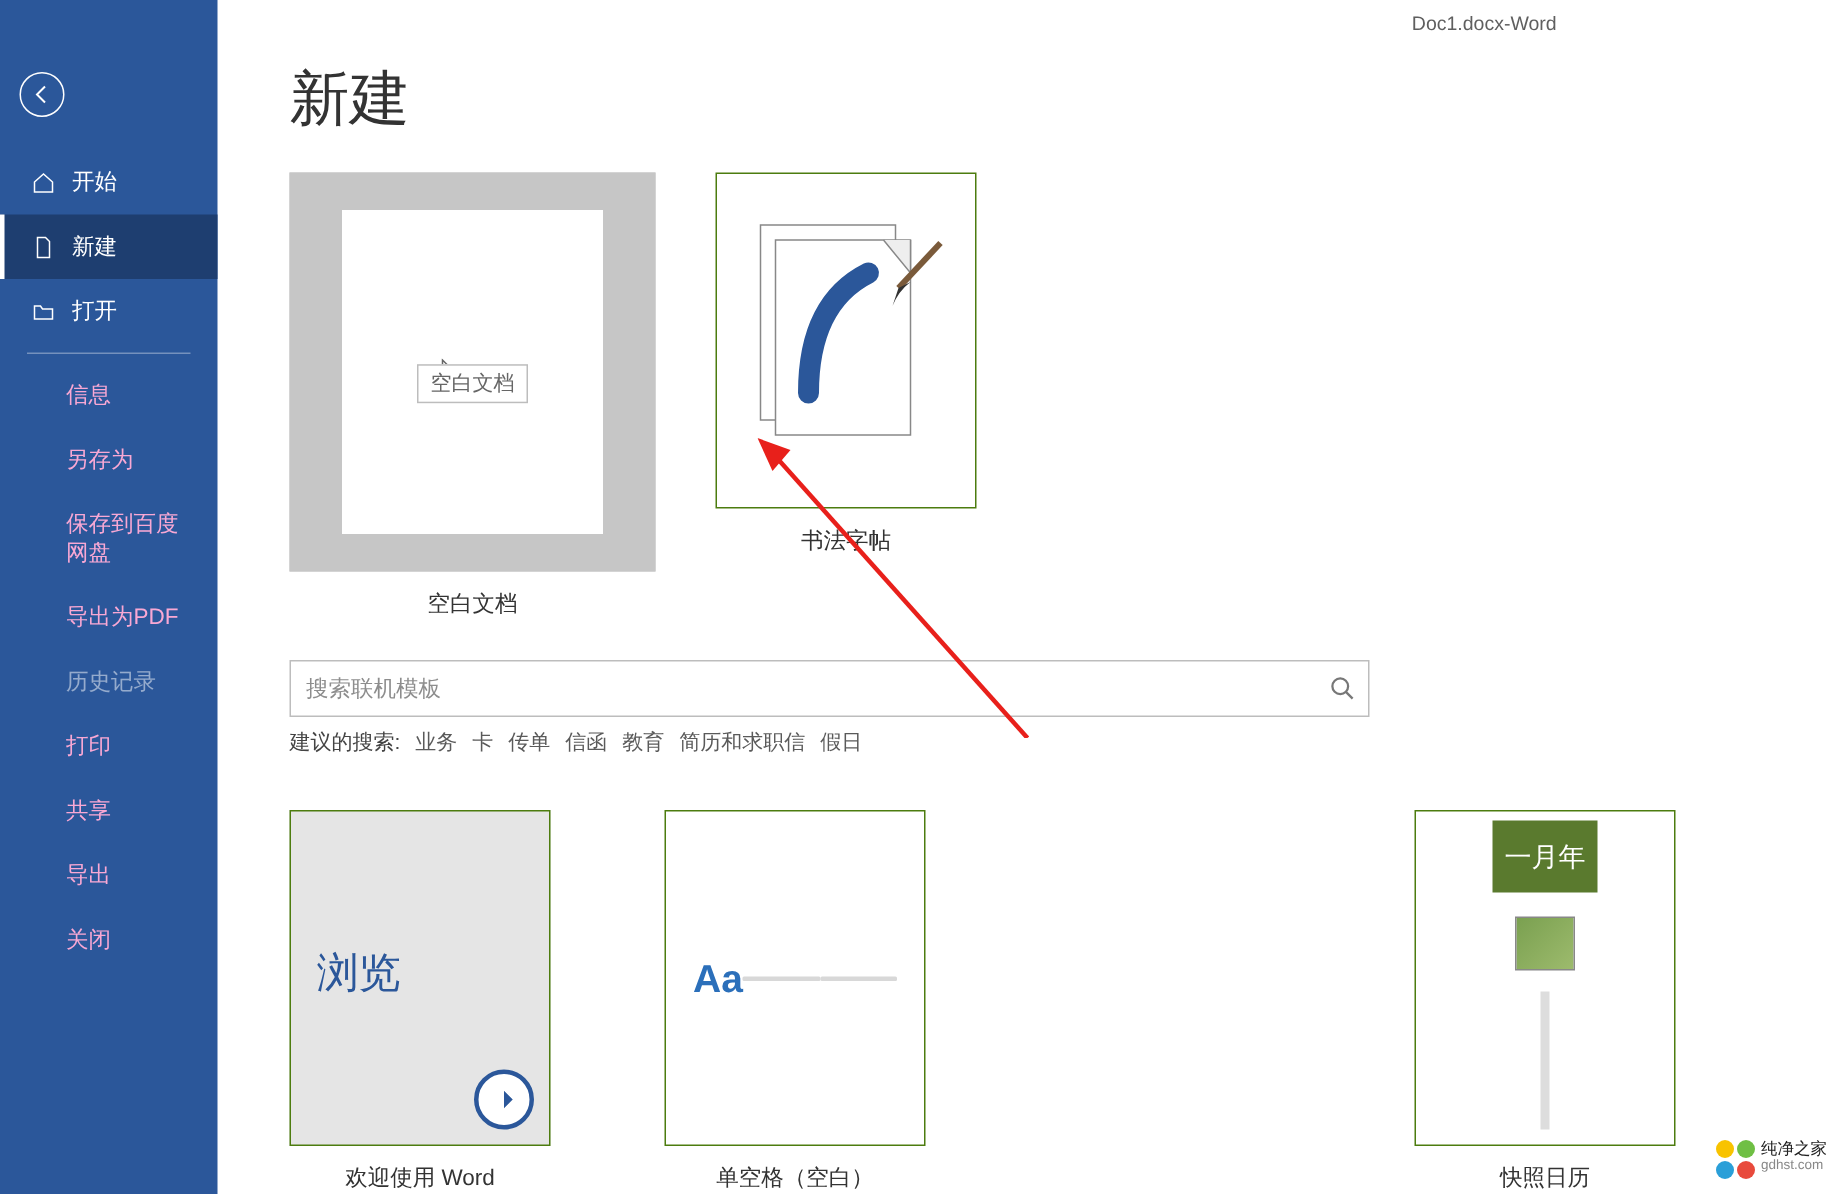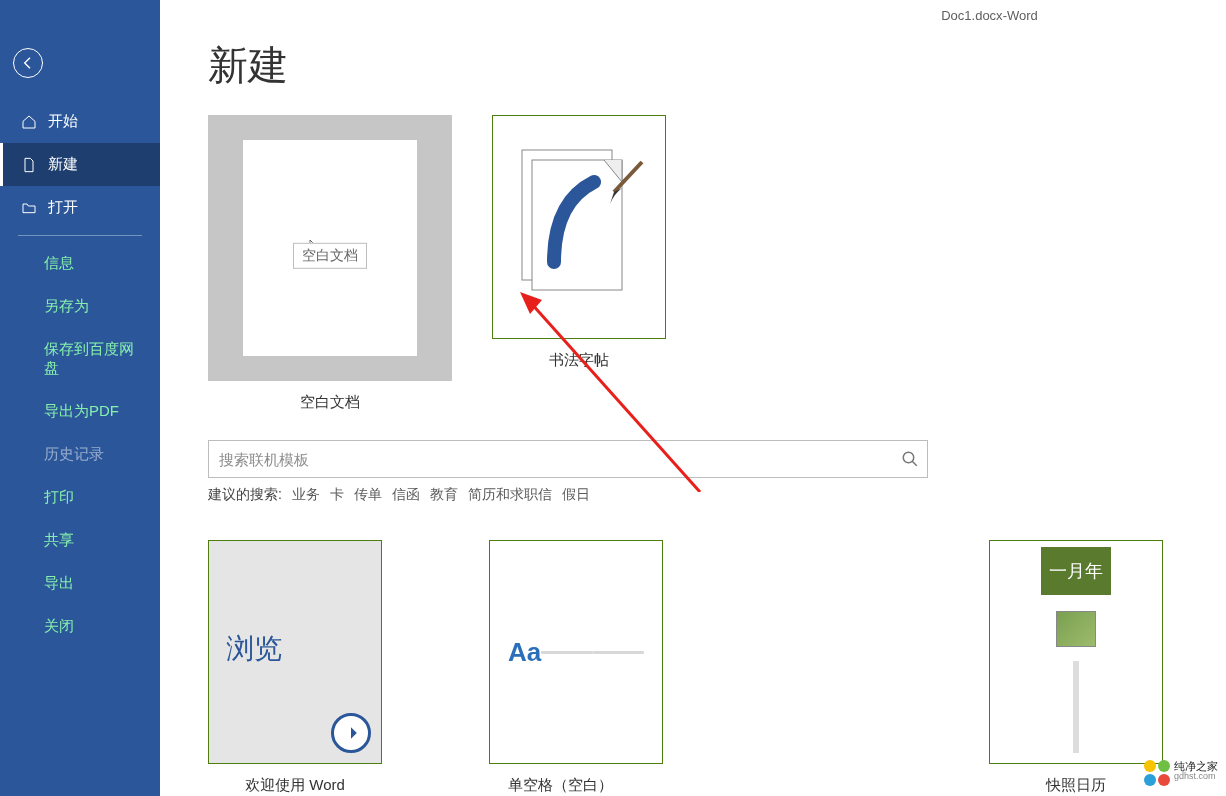--- a/index.html
+++ b/index.html
@@ -7,21 +7,21 @@
   font-family: "Microsoft YaHei", "Segoe UI", sans-serif;
   width: 1226px; height: 796px;
   background: #fff;
   overflow: hidden;
   position: relative;
 }
 .app { display: flex; height: 796px; }
 
 
 .sidebar {
-  width: 160px;
+  width: 145px;
   background: #2b579a;
   color: #fff;
   display: flex;
   flex-direction: column;
   padding-top: 0;
 }
 .back-arrow {
   width: 30px; height: 30px;
   border: 1.5px solid #fff;
   border-radius: 50%;
@@ -42,21 +42,21 @@
   background: #1e3e70;
   border-left: 3px solid #fff;
   padding-left: 17px;
 }
 .nav-item .nav-icon { width: 18px; height: 18px; margin-right: 10px; display:inline-flex; align-items:center; justify-content:center; }
 .nav-item .nav-icon svg { width: 16px; height: 16px; fill: none; stroke: #fff; stroke-width: 1.5; }
 .divider { height: 1px; background: rgba(255,255,255,.35); margin: 6px 18px 6px 18px; }
 .sub-item {
   padding: 12px 20px 12px 44px;
   font-size: 15px;
-  color: #86efac;
+  color: #f9a8d4;
   cursor: pointer;
 }
 .sub-item.disabled { color: rgba(255,255,255,.5); cursor: default; }
 
 
 .titlebar {
   position: absolute;
   top: 0; left: 153px; right: 0; height: 30px;
   display: flex; align-items: center; justify-content: center;
   font-size: 13px; color: #5f5f5f;
@@ -159,21 +159,21 @@
 }
 .welcome-thumb .blue-band { position:absolute; left:10%; top:40%; font-size: 28px; color:#2b579a; }
 .welcome-thumb .arrow-circle {
   position:absolute; right:10px; bottom:10px;
   width:40px; height:40px; border-radius:50%;
   border:3px solid #2b579a; background:#fff;
   display:flex; align-items:center; justify-content:center;
 }
 .welcome-thumb .arrow-circle svg { width:20px; height:20px; fill:#2b579a; }
 
-.aa-thumb { padding: 14px 18px; margin-left: 31px; }
+.aa-thumb { padding: 14px 18px; }
 .aa-thumb .aa { font-size: 26px; color:#2b6fba; font-weight:600; }
 .aa-thumb .line { height:3px; background:#d8d8d8; margin:8px 0; border-radius:1px; }
 .aa-thumb .line.short { width:40%; }
 
 .cal-thumb { padding:6px; display:flex; flex-direction:column; }
 .cal-thumb .cal-head {
   background:#5a7a2e; color:#fff; height:48px;
   display:flex; align-items:center; justify-content:space-between;
   padding:0 8px; font-size:18px;
 }

